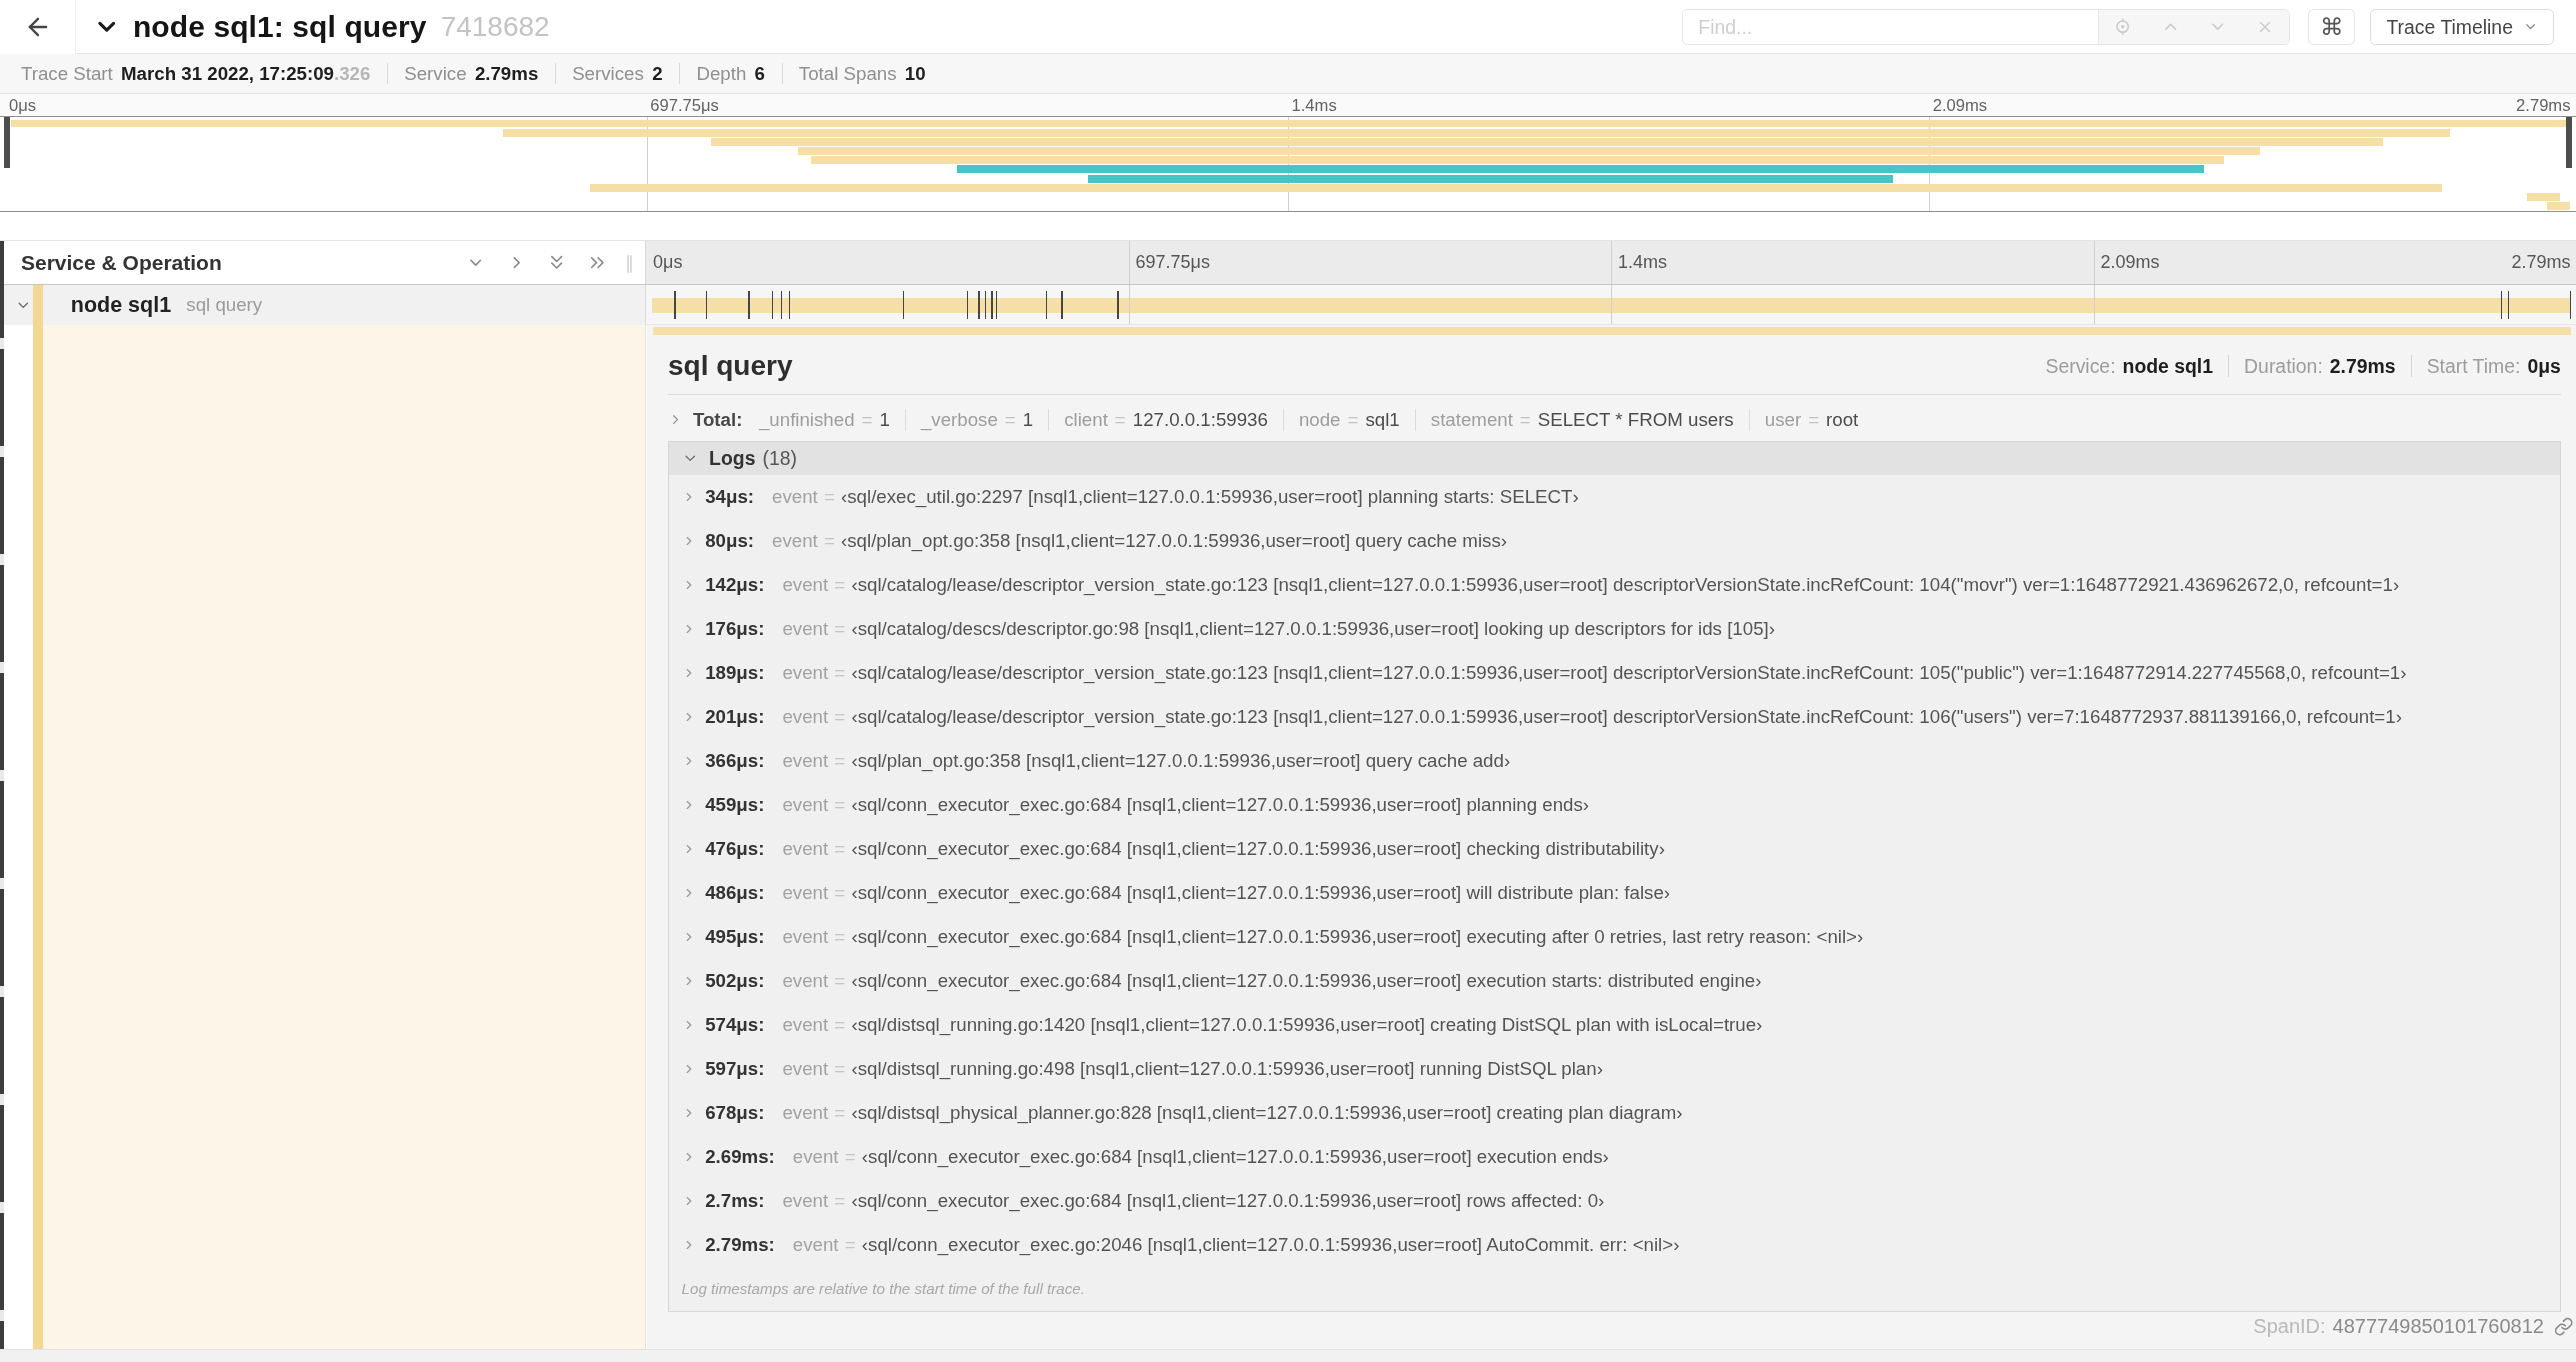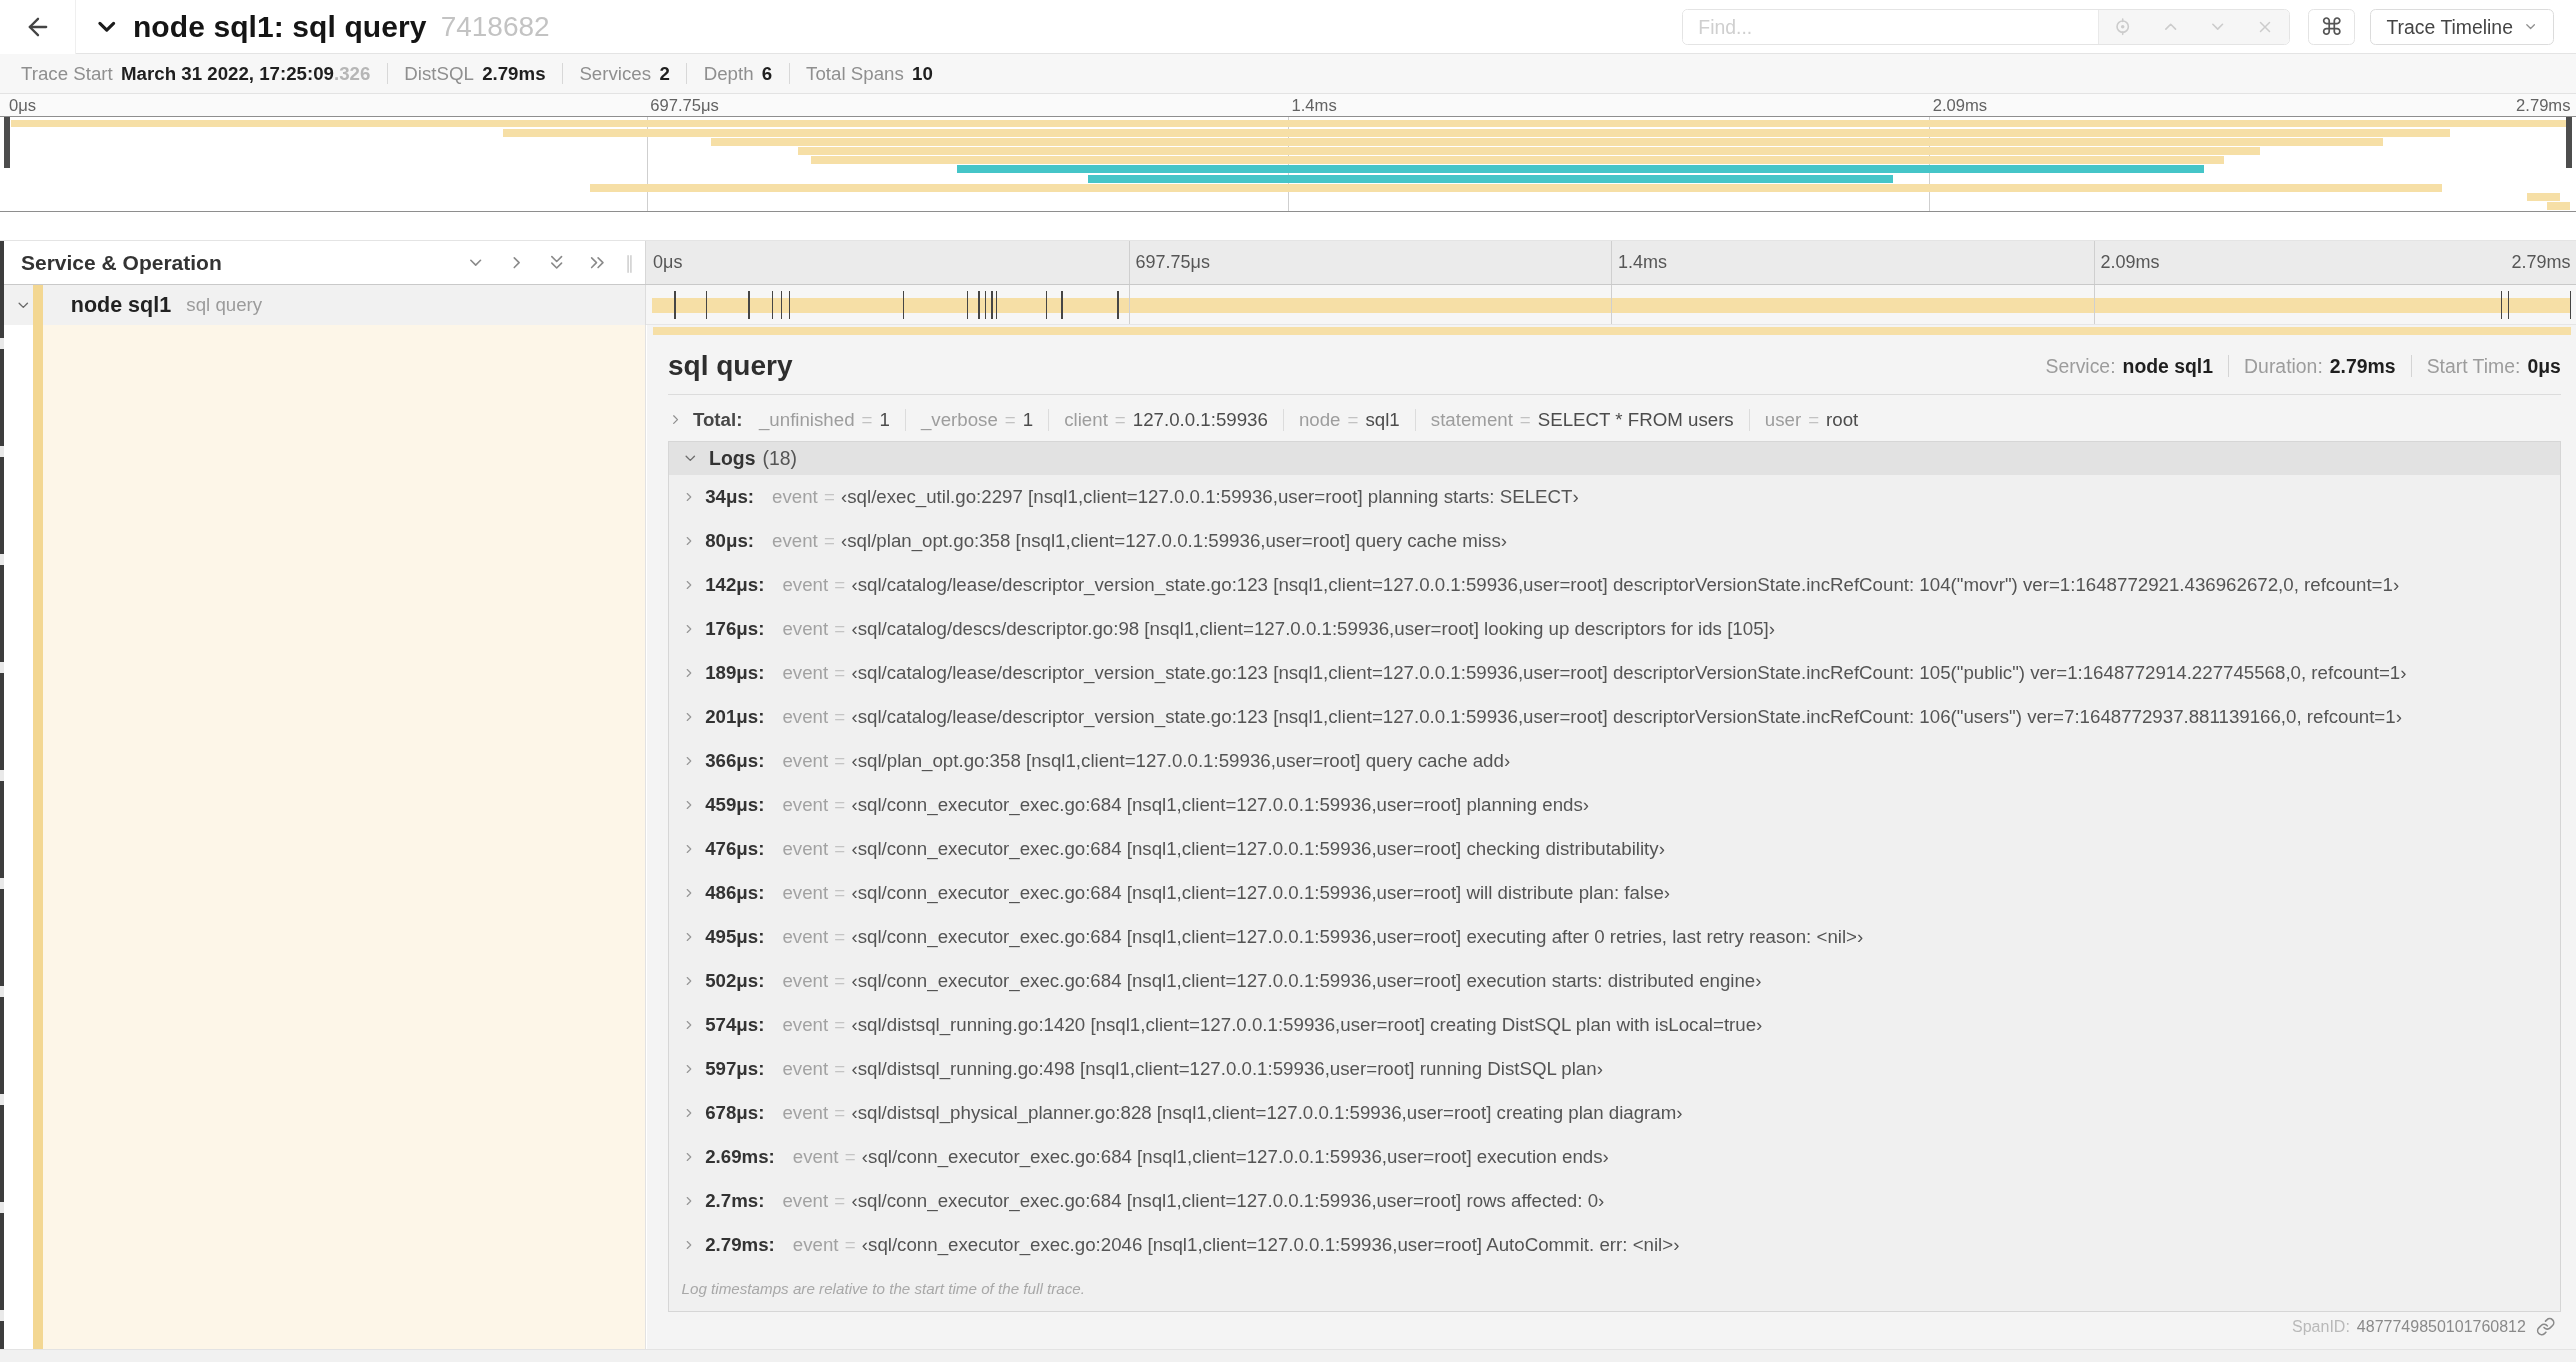--- a/index.html
+++ b/index.html
@@ -98,21 +98,21 @@
   .logs-header .t { font-weight:bold; color:#333; margin-right:7px; }
   .logs-header .c { color:#555; }
   .log-row { height:44px; display:flex; align-items:center; padding-left:12.5px; font-size:18.7px; white-space:nowrap; overflow:hidden; }
   .log-row .chev { color:#979797; margin-right:9.7px; flex:0 0 auto; }
   .log-row .t { font-weight:bold; color:#333; margin-right:18px; }
   .log-row .k { color:#a2a2a2; }
   .log-row .eq { color:#c4c4c4; margin:0 6.2px; }
   .log-row .v { color:#545454; }
   .logs-note { font-size:15.2px; color:#a8a8a8; padding:12.5px 0 14px 12.5px;font-style:italic; }
 
-  .spanid-row { position:absolute; right:21px; bottom:7px; height:30.5px; display:flex; align-items:center; font-size:16px; }
+  .spanid-row { position:absolute; right:3px; bottom:7px; height:30.5px; display:flex; align-items:center; font-size:20px; }
   .spanid-row .lbl { color:#b9b9b9; margin-right:7px; }
   .spanid-row .val { color:#8a8a8a; margin-right:9.7px; }
   .spanid-row .link { color:#8a8a8a; }
 
   .bottom-strip { position:absolute; left:0; bottom:0; width:100%; height:14px; background:#f1f1f1; border-top:0.7px solid #e3e3e3; }
 </style>
 </head>
 <body>
 
 <svg width="0" height="0" style="position:absolute">
@@ -208,21 +208,21 @@
   </header>
 
   <div class="statsbar" id="statsbar">
       <span class="stat">
         <span class="lbl">Trace Start</span>
         <span class="val">March 31 2022, 17:25:09</span>
         <span class="suf">.326</span>
       </span>
       <span class="stat-sep"></span>
       <span class="stat">
-        <span class="lbl">DistSQL</span>
+        <span class="lbl">Service</span>
         <span class="val">2.79ms</span>
       </span>
       <span class="stat-sep"></span>
       <span class="stat">
         <span class="lbl">Services</span>
         <span class="val">2</span>
       </span>
       <span class="stat-sep"></span>
       <span class="stat">
         <span class="lbl">Depth</span>

